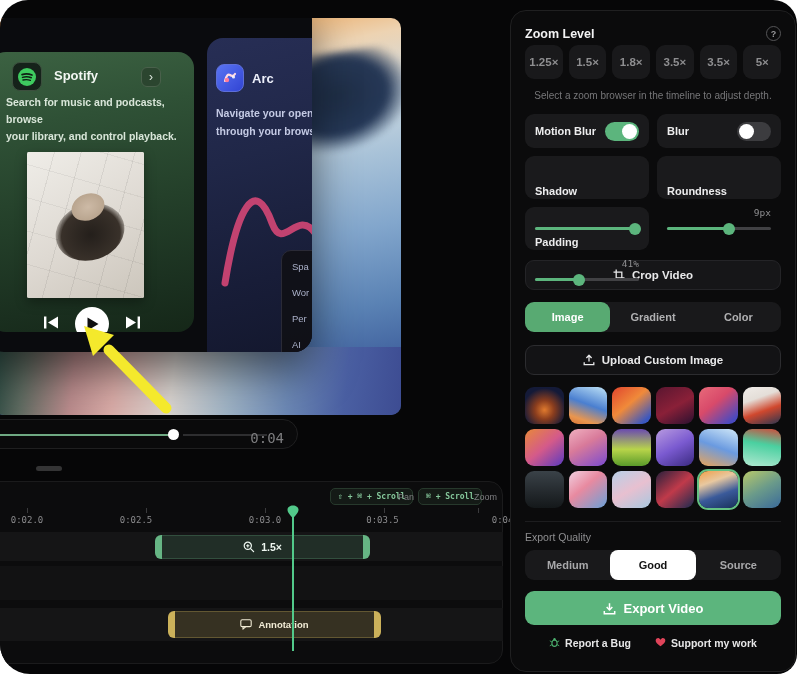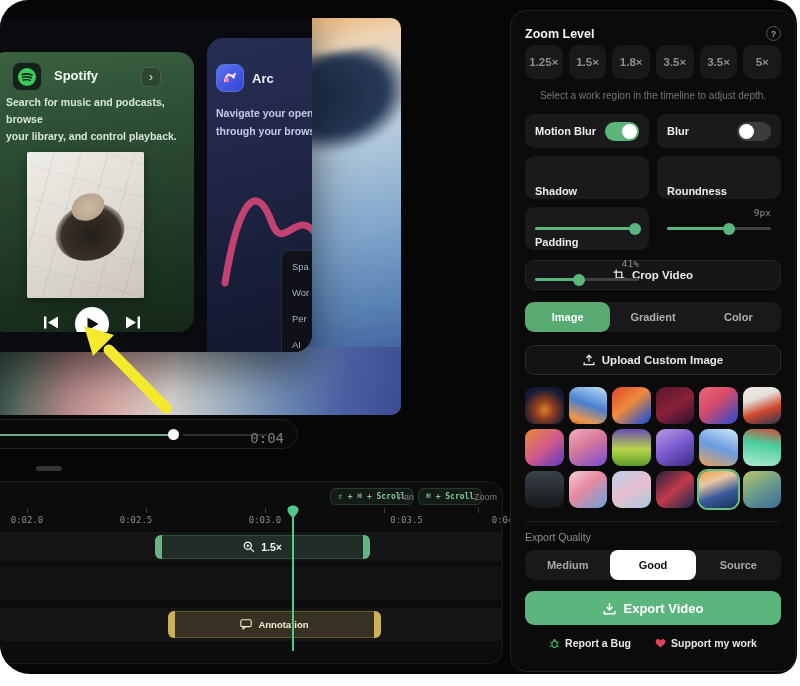--- a/index.html
+++ b/index.html
@@ -121,21 +121,21 @@
   .wp{height:37px;border-radius:9px;}
   .wp.selected{box-shadow:0 0 0 2px #64c183;}
   .divider{margin-top:13px;border-top:1px solid #1d1d1f;}
   .eq-label{margin-top:9px;font-size:10.5px;color:#8e8e90;}
   .quality{margin-top:7px;height:30px;background:#19191b;border-radius:9px;display:flex;align-items:center;}
   .q{flex:1;height:100%;display:flex;align-items:center;justify-content:center;font-size:11px;font-weight:600;color:#a8a8aa;}
   .q.active{background:#ffffff;color:#111;border-radius:8px;font-weight:700;}
   .export{margin-top:11px;height:34px;background:#5cb57d;border-radius:9px;display:flex;align-items:center;
     justify-content:center;gap:8px;font-size:13px;font-weight:700;color:#ffffff;}
   .p-footer{margin-top:12px;display:flex;justify-content:space-evenly;align-items:center;}
-  .f-item{display:flex;align-items:center;gap:5px;font-size:10.5px;font-weight:600;color:#e6e6e7;}
+  .f-item{display:flex;align-items:flex-start;gap:5px;font-size:10.5px;font-weight:600;color:#e6e6e7;}
 </style>
 </head>
 <body>
 
 <div id="app">
 
   <div id="video-frame">
     <div class="wp-base"></div>
     <div class="wp-waves"></div>
     <div class="wp-bottom"></div>
@@ -231,21 +231,21 @@
   <div class="hint-label" style="left:474px;">Zoom</div>
 
   <div class="ruler-tick" style="left:27px;"></div>
   <div class="ruler-tick" style="left:146px;"></div>
   <div class="ruler-tick" style="left:265px;"></div>
   <div class="ruler-tick" style="left:384px;"></div>
   <div class="ruler-tick" style="left:478px;"></div>
   <span class="ruler-label" style="left:27px;">0:02.0</span>
   <span class="ruler-label" style="left:136px;">0:02.5</span>
   <span class="ruler-label" style="left:265px;">0:03.0</span>
-  <span class="ruler-label" style="left:388px;padding-left:37px;">0:03.5</span>
+  <span class="ruler-label" style="left:364px;padding-left:37px;">0:03.5</span>
   <span class="ruler-label" style="left:488px;padding-left:40px;">0:04.0</span>
 
   <div class="tl-row" id="rowA"></div>
   <div class="tl-row" id="rowB"></div>
   <div class="tl-row" id="rowC"></div>
 
   <div class="segment" id="seg-zoom">
     <div class="handle"></div>
     <div class="body">
       <svg width="12" height="12" viewBox="0 0 12 12">
@@ -284,21 +284,21 @@
 
     <div class="presets">
       <div class="preset">1.25×</div>
       <div class="preset">1.5×</div>
       <div class="preset">1.8×</div>
       <div class="preset">3.5×</div>
       <div class="preset">3.5×</div>
       <div class="preset">5×</div>
     </div>
 
-    <div class="zoom-hint">Select a work region in the timeline to adjust depth.</div>
+    <div class="zoom-hint">Select a zoom browser in the timeline to adjust depth.</div>
 
     <div class="toggles">
       <div class="tcard">
         <span class="tl">Motion Blur</span>
         <span class="switch on">
             <span class="knob"></span>
           </span>
       </div>
       <div class="tcard">
         <span class="tl">Blur</span>

